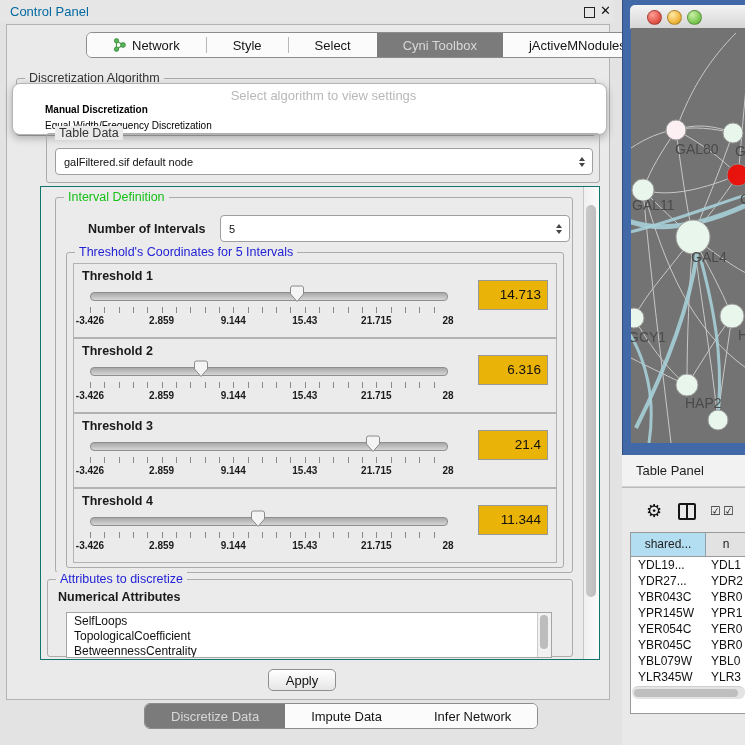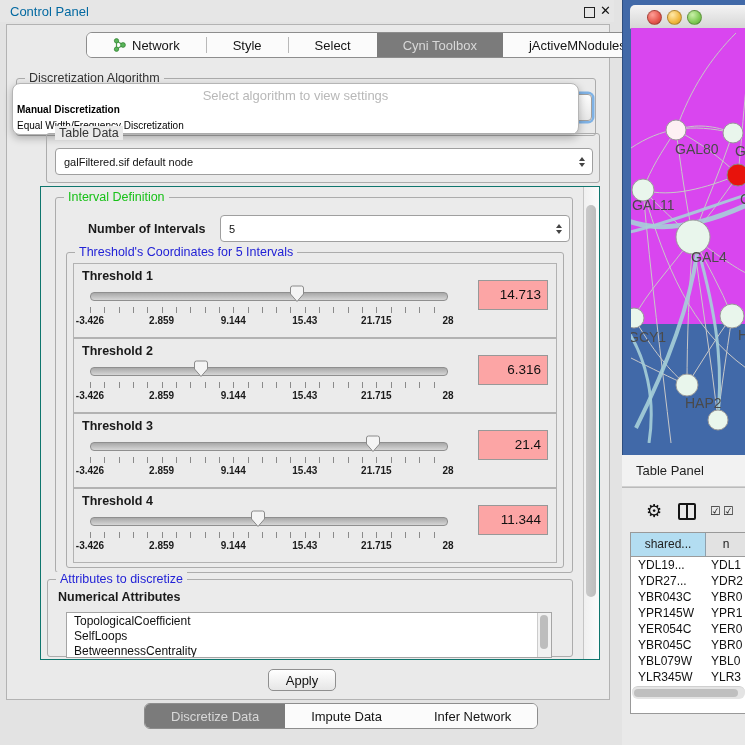--- a/index.html
+++ b/index.html
@@ -28,21 +28,21 @@
   .gtitle.blue{color:#2222d6;}
   
   .combo{position:absolute;background:#fff;border:1px solid #9f9f9f;border-radius:4px;display:flex;align-items:center;}
   .combo .combo-val{flex:1;padding-left:8px;font-size:11px;color:#111;white-space:nowrap;overflow:hidden;}
   .spin{display:flex;flex-direction:column;align-items:center;margin-right:7px;}
   .spin .up{width:0;height:0;border-left:3.5px solid transparent;border-right:3.5px solid transparent;border-bottom:4.5px solid #444;margin-bottom:2px;}
   .spin .dn{width:0;height:0;border-left:3.5px solid transparent;border-right:3.5px solid transparent;border-top:4.5px solid #444;}
   
   #algo-group{left:16px;top:78px;width:578px;height:56px;}
   #algo-combo{left:26px;top:94px;width:564px;height:25px;background:linear-gradient(#fdfdfd,#e7e7e7);box-shadow:0 0 0 2.5px #7fb2e5;}
-  #popup{position:absolute;left:12px;top:83px;width:565px;height:50px;background:#fff;border:1px solid #b5b5b5;border-radius:8px;box-shadow:0 3px 8px rgba(0,0,0,.28);}
+  #popup{position:absolute;left:12px;top:83px;width:565px;height:50px;background:#fff;border:1px solid #b5b5b5;border-radius:8px;box-shadow:0 3px 8px rgba(0,0,0,.28);padding-left:28px;}
   #popup .ph{margin-top:4px;text-align:center;color:#b8b8b8;font-size:13px;height:16px;}
   #popup .item{padding-left:4px;font-size:10px;height:16px;color:#000;}
   
   #tdata-group{left:46px;top:133px;width:552px;height:48px;}
   #tdata-combo{left:8px;top:14px;width:536px;height:25px;}
   
   #scrollpane{position:absolute;left:40px;top:186px;width:558px;height:472px;background:#ebebeb;border:1px solid #0f766e;overflow:hidden;}
   #scrollpane .gtitle{background:#ebebeb;}
   #vscroll{position:absolute;right:0;top:0;bottom:0;width:15px;background:linear-gradient(to right,#f0f0f0,#fbfbfb);border-left:1px solid #c6c6c6;}
   #vscroll .vthumb{position:absolute;left:2px;top:18px;width:10px;height:392px;border-radius:6px;background:linear-gradient(to right,#c9c9c9,#bdbdbd);}
@@ -51,38 +51,38 @@
   #noi-combo{left:164px;top:17px;width:348px;height:25px;}
   #thr-group{left:10px;top:54px;width:496px;height:314px;}
   .thr-box{position:absolute;left:6px;width:482px;height:73px;border:1px solid #b2b2b2;background:#ebebeb;}
   .thr-label{position:absolute;left:8px;top:5px;font-size:12.5px;}
   .slider{position:absolute;left:16px;top:22px;width:358px;height:48px;}
   .track{position:absolute;left:0;right:0;top:6px;height:7px;border-radius:4px;border:1px solid #8f8f8f;background:linear-gradient(#a8a8a8,#d6d6d6);}
   .thumb{position:absolute;top:-1px;width:16px;height:18px;}
   .ticks{position:absolute;left:0;right:0;top:21px;height:6px;background:repeating-linear-gradient(to right,#8a8a8a 0,#8a8a8a 1px,transparent 1px,transparent 4%);}
   .scale{position:absolute;left:0;right:0;top:29px;height:12px;}
   .scale span{position:absolute;transform:translateX(-50%);font-size:10px;font-weight:bold;color:#1a1a1a;white-space:nowrap;}
-  .valuebox{position:absolute;right:8px;top:16px;width:62px;height:28px;background:#fca5a5;border:1px solid #989898;text-align:right;line-height:28px;padding-right:6px;font-size:13.5px;color:#111;}
+  .valuebox{position:absolute;right:8px;top:16px;width:62px;height:28px;background:#eab308;border:1px solid #989898;text-align:right;line-height:28px;padding-right:6px;font-size:13.5px;color:#111;}
   
   #attrs-group{left:6px;top:392px;width:524px;height:76px;}
   #attrs-label{position:absolute;left:10px;top:10px;font-size:12.5px;}
   #attr-list{position:absolute;left:18px;top:32px;width:484px;height:44px;background:#fff;border:1px solid #a5a5a5;overflow:hidden;}
   #attr-list .li{padding:1px 0 1px 7px;font-size:12px;height:13px;color:#111;}
   #list-scroll{position:absolute;right:0;top:0;bottom:0;width:13px;background:#f1f1f1;border-left:1px solid #ccc;}
   #list-scroll .vthumb{position:absolute;left:2px;top:2px;width:8px;height:34px;border-radius:5px;background:#bdbdbd;}
   
   #apply{position:absolute;left:268px;top:669px;width:68px;height:22px;border:1px solid #8f8f8f;border-radius:5px;background:linear-gradient(#ffffff,#e6e6e6);font-size:13px;font-family:inherit;color:#111;}
   
   #netwin{position:absolute;left:622px;top:0;width:123px;height:455px;background:#4169a8;border-left:1px solid #2d4d7f;}
   #net-titlebar{position:absolute;left:7px;top:5px;right:0;height:23px;border-radius:5px 0 0 0;background:linear-gradient(#f4f4f4,#d6d6d6);border-bottom:1px solid #aaa;}
   .light{position:absolute;top:5px;width:13px;height:13px;border-radius:50%;border:1px solid rgba(0,0,0,.25);}
   .light.red{left:17px;background:radial-gradient(circle at 35% 30%,#ff9f96,#e4574d 60%,#c23b32);}
   .light.yellow{left:37px;background:radial-gradient(circle at 35% 30%,#ffe9a8,#f0b73f 60%,#d19a22);}
   .light.green{left:57px;background:radial-gradient(circle at 35% 30%,#c9f0a8,#7fc954 60%,#5ea83a);}
-  #net-canvas{position:absolute;left:8px;top:28px;width:115px;height:296px;background:#d946ef;}
+  #net-canvas{position:absolute;left:8px;top:28px;width:115px;height:415px;background:#737373;}
   .edge{fill:none;stroke:#c8c8c8;stroke-width:1;}
   .tedge{fill:none;stroke:#a6cfd8;opacity:.9;}
   .nlabel{font-family:"Liberation Sans",sans-serif;font-size:14px;fill:#4a4a4a;}
   
   #tp-titlebar{position:absolute;left:622px;top:455px;width:123px;height:31px;background:#f2f2f2;border-bottom:1px solid #d0d0d0;}
   #tp-titlebar span{position:absolute;left:14px;top:8px;font-size:13px;color:#222;}
   #tp-body{position:absolute;left:622px;top:487px;width:123px;height:258px;background:#e9e9e9;border-top:1px solid #bbb;}
   #tp-toolbar{position:absolute;left:0;top:10px;right:0;height:30px;}
   .gear{position:absolute;left:24px;top:2px;font-size:18px;color:#111;}
   .splitcol{position:absolute;left:56px;top:5px;width:14px;height:13px;border:2px solid #151515;border-radius:2px;}
@@ -266,22 +266,22 @@
           </div>
           <div class="valuebox">11.344</div>
         </div>
       </div>
     </div>
 
     <div class="group" id="attrs-group">
       <span class="gtitle blue">Attributes to discretize</span>
       <div class="bold" id="attrs-label">Numerical Attributes</div>
       <div id="attr-list">
+        <div class="li">SelfLoops</div>
         <div class="li">TopologicalCoefficient</div>
-        <div class="li">SelfLoops</div>
         <div class="li">BetweennessCentrality</div>
         <div id="list-scroll">
             <div class="vthumb"></div>
           </div>
       </div>
     </div>
 
     <div id="vscroll">
         <div class="vthumb"></div>
       </div>

